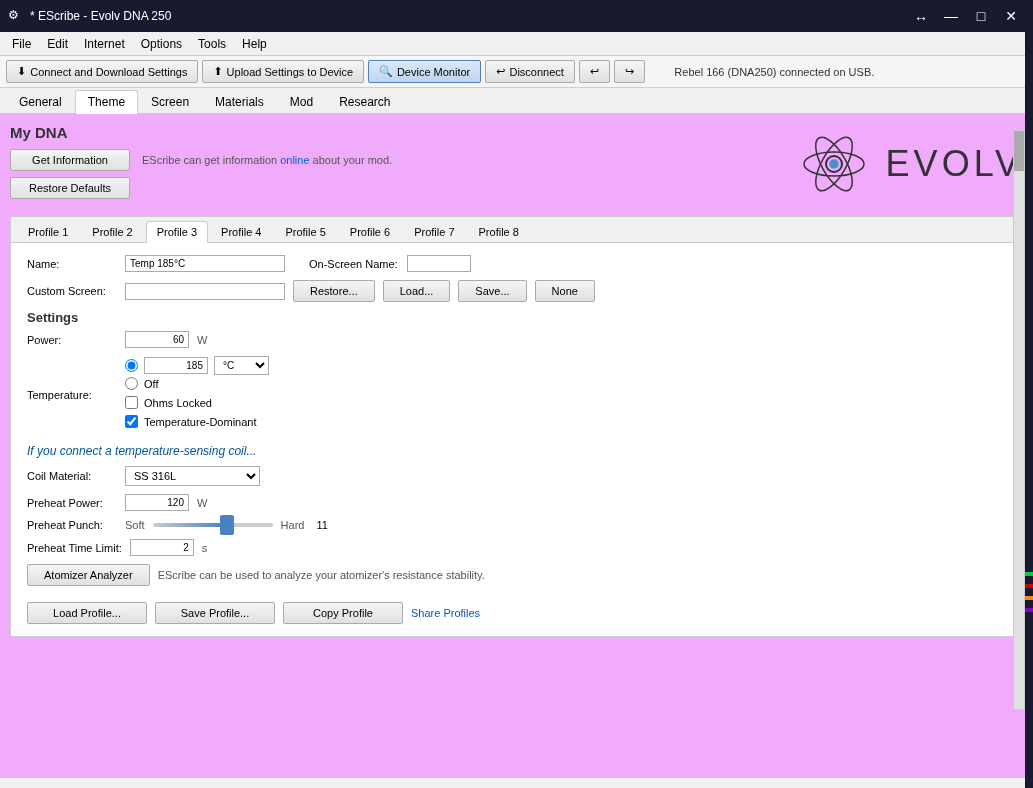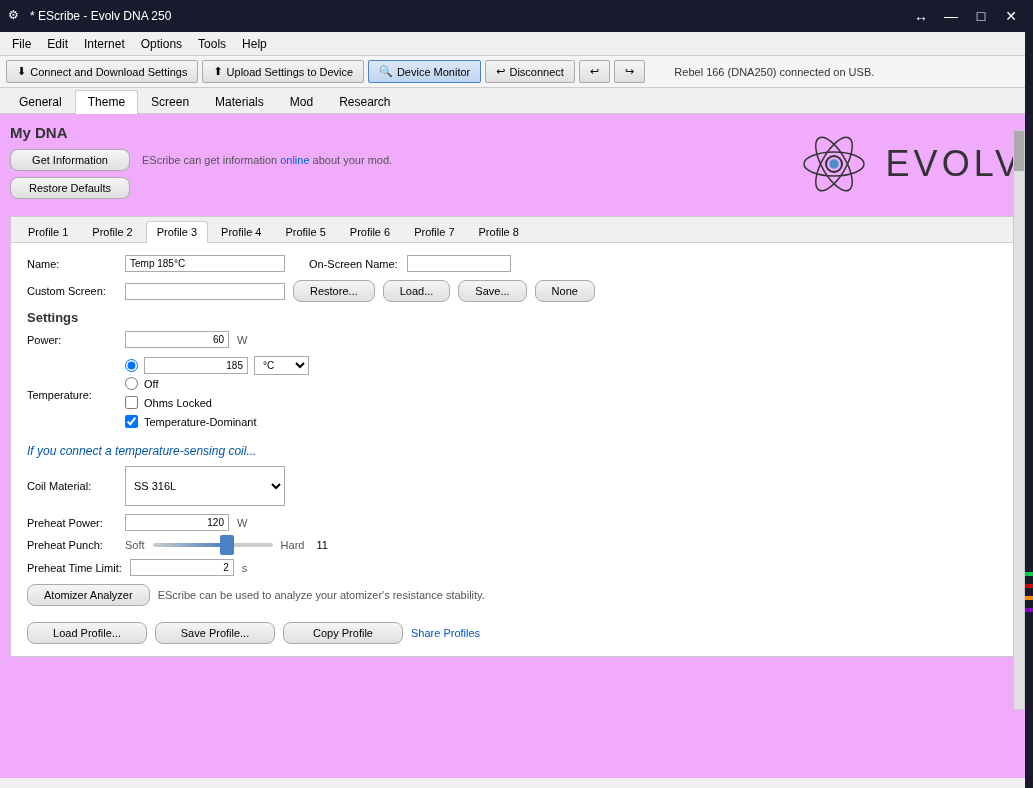--- a/index.html
+++ b/index.html
@@ -109,21 +109,21 @@
       margin-bottom: 12px;
     }
     .dna-info { display: flex; flex-direction: column; gap: 6px; }
     .btn-default {
       border: 1px solid #aaa;
       background: linear-gradient(to bottom, #f5f5f5, #e0e0e0);
       padding: 4px 16px;
       cursor: pointer;
       font-size: 11px;
       min-width: 120px;
-      border-radius: 8px;
+      border-radius: 2px;
     }
     .dna-info-text { font-size: 11px; color: #555; margin-left: 8px; display: inline; }
     .dna-info-link { color: #0066cc; cursor: pointer; }
 
     
     .evolv-logo {
       display: flex;
       align-items: center;
       gap: 12px;
     }
@@ -165,21 +165,21 @@
       margin-bottom: 8px;
       gap: 8px;
     }
     .form-label { font-size: 11px; min-width: 90px; }
     .form-input {
       border: 1px solid #aaa;
       padding: 2px 4px;
       font-size: 10px;
       background: #fff;
     }
-    .form-input-sm { width: 104px; }
+    .form-input-sm { width: 64px; }
     .form-input-md { width: 160px; }
 
     .settings-title {
       font-size: 13px;
       font-weight: bold;
       margin: 8px 0 6px;
       color: #333;
     }
 
     .unit-label { font-size: 11px; color: #555; }
@@ -210,24 +210,24 @@
       border-radius: 2px;
       cursor: pointer;
     }
 
     
     .coil-title { font-size: 12px; font-style: italic; color: #0055aa; margin: 12px 0 8px; }
 
     
     .form-select {
       border: 1px solid #aaa;
-      padding: 12px 4px;
+      padding: 2px 4px;
       font-size: 11px;
       background: #fff;
-      width: 160px;
+      width: 135px;
     }
 
     
     .bottom-buttons {
       display: flex;
       align-items: center;
       gap: 8px;
       margin-top: 16px;
       flex-wrap: wrap;
     }

